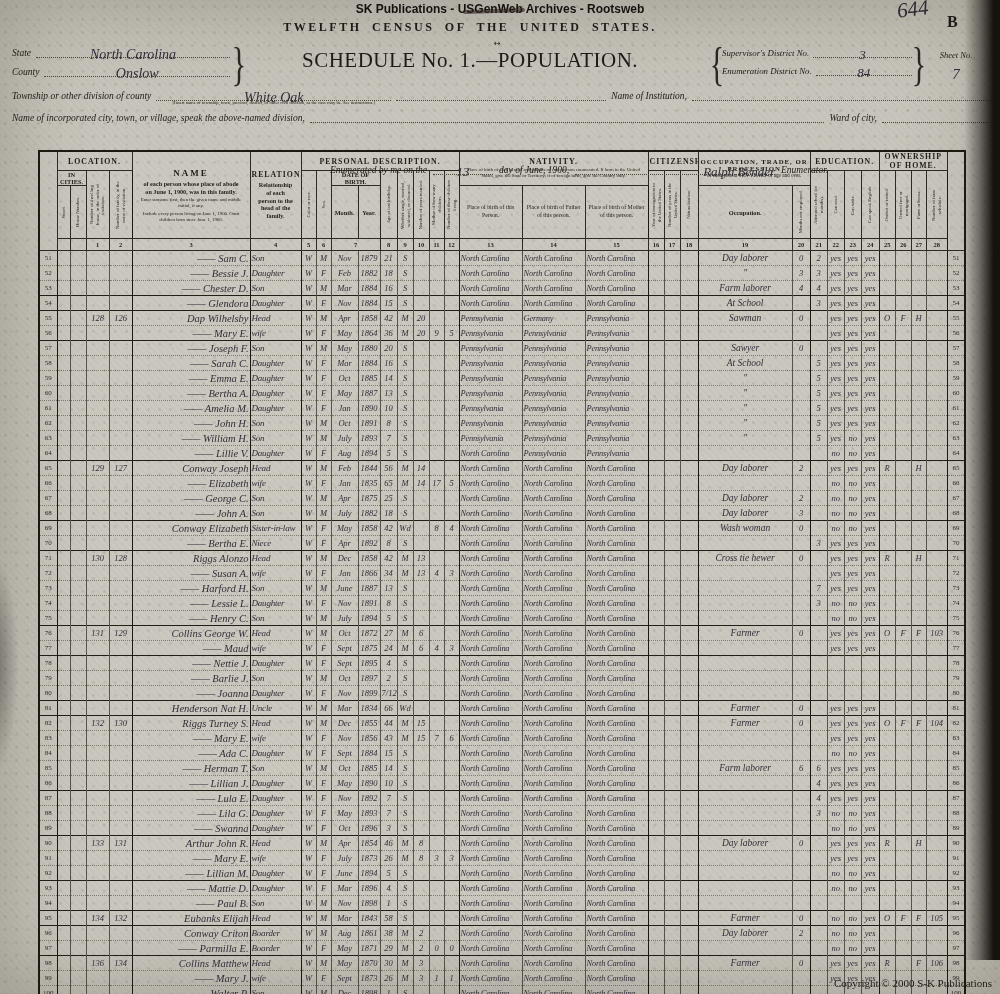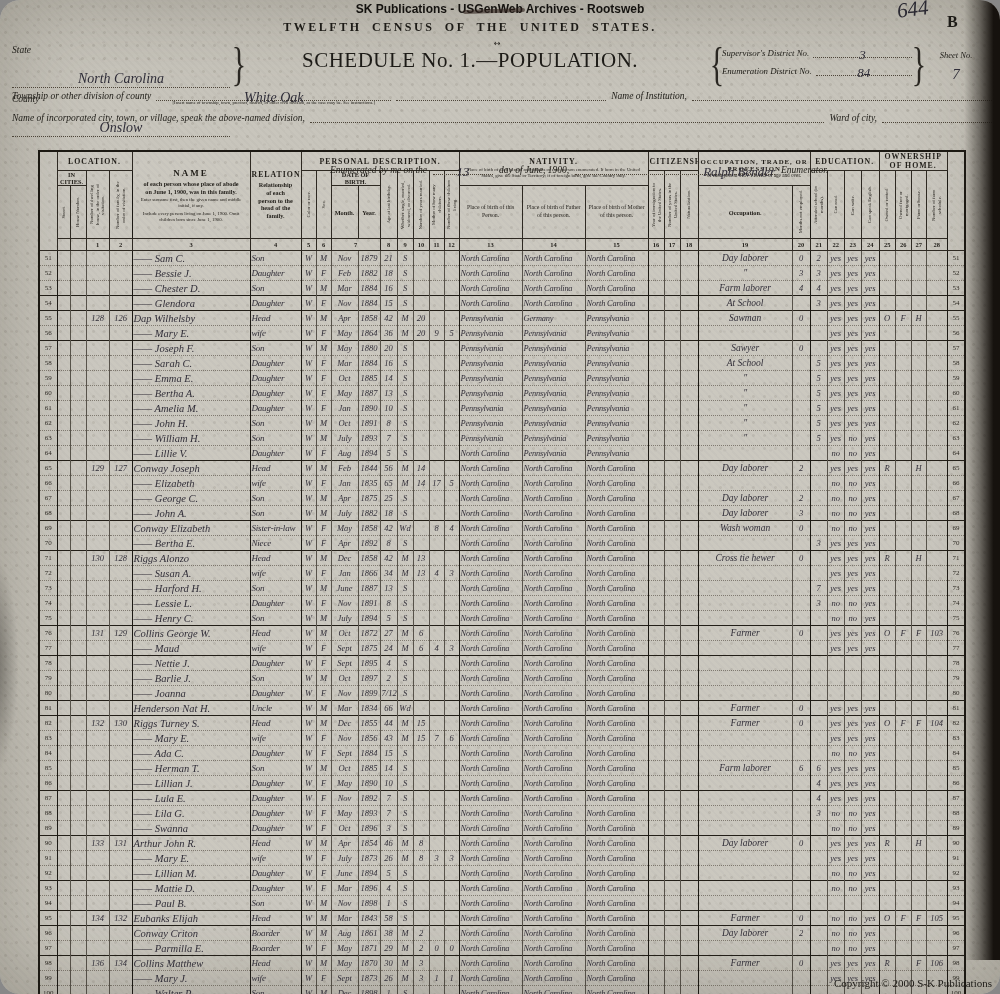--- a/index.html
+++ b/index.html
@@ -4,39 +4,39 @@
 <style>
   html,body{margin:0;padding:0;background:#888;}
   .page{position:relative;width:1000px;height:994px;overflow:hidden;
     background-color:#c8c5bc;
     background-image:
       radial-gradient(rgba(60,55,45,.10) 1px, transparent 1.6px),
       radial-gradient(rgba(90,82,66,.07) 1px, transparent 2px),
       repeating-linear-gradient(47deg, rgba(0,0,0,.018) 0 2px, transparent 2px 5px);
     background-size:11px 13px, 23px 17px, auto;
     box-shadow:inset 0 0 90px rgba(70,62,50,.35);
-    font-family:"Liberation Serif","DejaVu Serif",serif;color:#1d1b17;border-radius:20px;}
+    font-family:"Liberation Serif","DejaVu Serif",serif;color:#1d1b17;}
   .scan-edge{position:absolute;top:0;right:0;width:36px;height:960px;
     background:linear-gradient(to right, rgba(26,22,18,0) 0%, rgba(26,22,18,.45) 42%, #16120e 82%);}
   .scan-blot{position:absolute;left:-8px;top:555px;width:26px;height:220px;
     background:radial-gradient(ellipse at left, rgba(20,18,15,.45), transparent 72%);}
   .formhead{position:relative;height:150px;}
   .banner{position:absolute;top:2px;left:0;right:0;text-align:center;
     font-family:"Liberation Sans","DejaVu Sans",sans-serif;font-size:12px;font-weight:700;color:#14120f;}
   .smudge{position:absolute;top:9px;left:463px;width:62px;height:4px;background:rgba(45,32,26,.6);border-radius:2px;transform:rotate(-2deg);}
   .hnum{position:absolute;top:-3px;left:897px;font-style:italic;font-size:21px;transform:rotate(-7deg);color:#2c2a33;}
   .bmark{position:absolute;top:13px;left:947px;font-weight:700;font-size:16px;}
   .census-title{position:absolute;top:20px;left:0;right:60px;text-align:center;
     font-weight:700;font-size:12px;letter-spacing:2.5px;word-spacing:5px;}
   .orn{position:absolute;top:39px;left:494px;font-family:"DejaVu Sans",sans-serif;font-size:8px;color:#2a2722;}
   .flab{font-style:italic;font-size:9.5px;color:#22201b;white-space:nowrap;}
   .blank{display:inline-block;border-bottom:1px dotted #4e463a;vertical-align:baseline;height:12px;}
   .hwb{font-style:italic;color:#2f2d38;font-weight:500;white-space:nowrap;}
   .state-block{position:absolute;top:45px;left:12px;width:218px;}
-  .state-block .row{display:flex;gap:14px;margin-bottom:6px;flex-direction:column;}
+  .state-block .row{display:flex;align-items:flex-end;gap:5px;margin-bottom:6px;}
   .state-block .blank{flex:1;text-align:center;}
   .state-block .hwb{font-size:14px;}
   .brace{position:absolute;font-size:46px;font-weight:400;color:#2a2722;transform:scaleX(.65);line-height:1;}
   .schedule-title{position:absolute;top:48px;left:240px;width:460px;text-align:center;font-weight:400;font-size:21px;letter-spacing:.5px;}
   .district-block{position:absolute;top:45px;left:722px;width:190px;}
   .district-block .row{display:flex;align-items:flex-end;gap:4px;margin-bottom:5px;}
   .district-block .flab{font-size:8.8px;}
   .district-block .blank{flex:1;text-align:center;}
   .district-block .hwb{font-size:13px;}
   .sheet-block{position:absolute;top:44px;left:928px;width:56px;text-align:center;}
@@ -71,21 +71,21 @@
   .h3 .vt{max-height:48px;}
   .cn{font-size:6.5px;font-weight:700;}
 
   tbody td{height:14px;line-height:11px;border-left:1px solid rgba(50,44,36,.75);
     border-bottom:1px dotted rgba(70,60,50,.55);white-space:nowrap;}
   tbody td.gb, thead td.gb{border-left:1.6px solid #1c1913;}
   tr.sep td{border-top:1.6px solid #231f18;}
   .rn{font-size:7px;text-align:center;color:#2e2a24;overflow:visible;}
   .hw{font-style:italic;color:#312e38;}
   td.t{font-size:8.5px;text-align:center;}
-  td.name{font-size:10.5px;text-align:left;padding-left:3px;overflow:visible;position:relative;}
+  td.name{font-size:10.5px;text-align:right;padding-left:3px;overflow:visible;position:relative;}
   td.rel{font-size:9px;text-align:left;padding-left:4px;overflow:visible;letter-spacing:-.2px;}
   td.pob{font-size:8.4px;text-align:left;padding-left:3px;letter-spacing:-.2px;}
   td.occ{font-size:9.5px;text-align:center;}
   td.dwc{position:relative;overflow:visible;}
   .sup{position:absolute;top:-5px;left:2px;font-size:7px;line-height:7px;color:#312e38;}
   .copyright{position:absolute;bottom:5px;right:8px;font-size:11px;color:#1d1b17;}
 </style>
 </head>
 <body>
 

